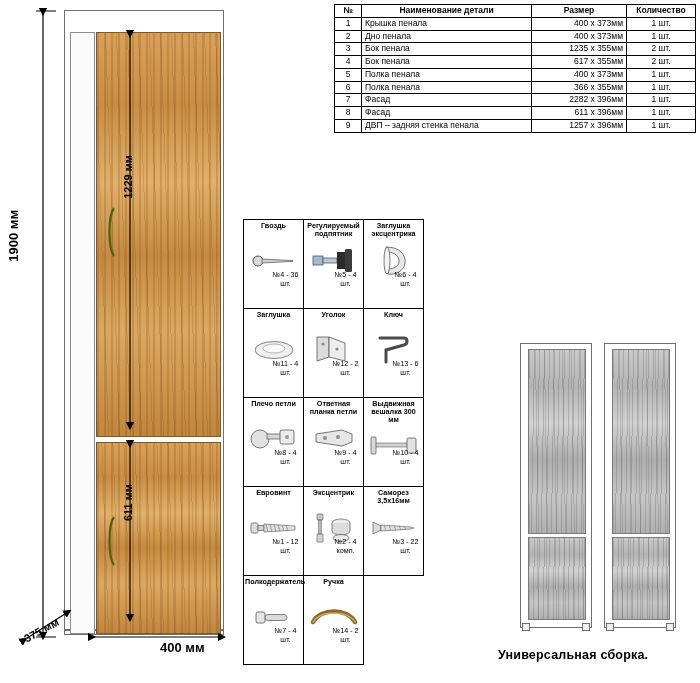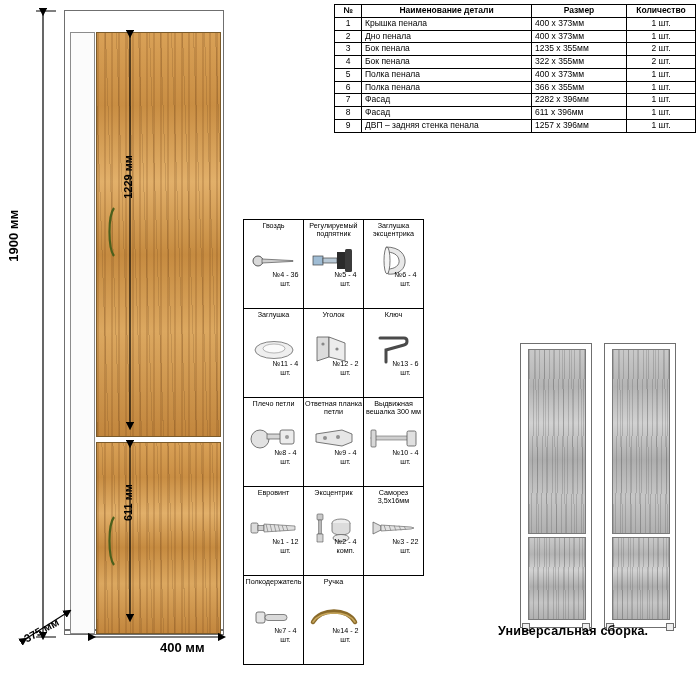--- a/index.html
+++ b/index.html
@@ -20,39 +20,39 @@
     font-size:8.5px;
   }
   #parts-table th,#parts-table td{
     border:1px solid #000;
     padding:1px 3px;
     line-height:1.15;
   }
   #parts-table th{font-weight:bold;text-align:center;}
   #parts-table td.num{text-align:center;width:20px;}
   #parts-table td.nm{text-align:left;}
-  #parts-table td.sz{text-align:left;width:88px;}
+  #parts-table td.sz{text-align:right;width:88px;}
   #parts-table td.qty{text-align:center;width:62px;}
 
   
   #hardware{
     position:absolute;left:243px;top:219px;width:172px;
     border-collapse:collapse;
     font-size:7.5px;
     table-layout:fixed;
   }
   #hardware td{
     border:1px solid #000;
     width:57px;height:84px;
     vertical-align:top;
     text-align:center;
     padding:2px 1px;
   }
   #hardware td.empty{border:none;}
-  .hw-title{font-weight:normal;font-size:7.2px;line-height:1.1;display:block;min-height:17px;}
+  .hw-title{font-weight:bold;font-size:7.2px;line-height:1.1;display:block;min-height:17px;}
   .hw-art{display:block;position:absolute;left:0;right:0;bottom:18px;font-size:7.2px;margin-left:24px;}
   .hw-cell{position:relative;height:100%;}
   .hw-pic{height:40px;display:flex;align-items:center;justify-content:center;margin-top:2px;}
 
   
   #cabinet{position:absolute;left:64px;top:10px;width:160px;height:625px;}
   .carcass{position:absolute;left:0;top:0;width:160px;height:620px;background:#ffffff;border:1px solid #6f6f6f;box-sizing:border-box;}
   .plinth{position:absolute;left:0;top:620px;width:160px;height:5px;background:#ffffff;border:1px solid #6f6f6f;box-sizing:border-box;}
   .oak{
     background:
@@ -70,21 +70,21 @@
 
   
   #grey{position:absolute;left:520px;top:343px;width:160px;height:290px;}
   .g-body{position:absolute;background:#ffffff;border:1px solid #6f6f6f;box-sizing:border-box;}
   .grey-wood{
     background:
       repeating-linear-gradient(91deg, rgba(90,90,90,.28) 0 1px, rgba(255,255,255,0) 1px 5px),
       repeating-linear-gradient(89deg, rgba(60,60,60,.18) 0 1px, rgba(255,255,255,0) 1px 9px),
       linear-gradient(180deg,#c9c9c9 0%,#b4b4b4 20%,#d2d2d2 40%,#aeaeae 60%,#c6c6c6 80%,#b0b0b0 100%);
   }
-  .caption{position:absolute;left:498px;top:624px;font-weight:bold;font-size:12.5px;letter-spacing:.2px;}
+  .caption{position:absolute;left:498px;top:648px;font-weight:bold;font-size:12.5px;letter-spacing:.2px;}
 
   svg{overflow:visible;}
 </style>
 </head>
 <body>
 
 <table id="parts-table">
   <thead>
     <tr>
       <th>№</th>
@@ -108,21 +108,21 @@
     </tr>
     <tr>
       <td class="num">3</td>
       <td class="nm">Бок пенала</td>
       <td class="sz">1235 х 355мм</td>
       <td class="qty">2 шт.</td>
     </tr>
     <tr>
       <td class="num">4</td>
       <td class="nm">Бок пенала</td>
-      <td class="sz">322 х 355мм</td>
+      <td class="sz">617 х 355мм</td>
       <td class="qty">2 шт.</td>
     </tr>
     <tr>
       <td class="num">5</td>
       <td class="nm">Полка пенала</td>
       <td class="sz">400 х 373мм</td>
       <td class="qty">1 шт.</td>
     </tr>
     <tr>
       <td class="num">6</td>

